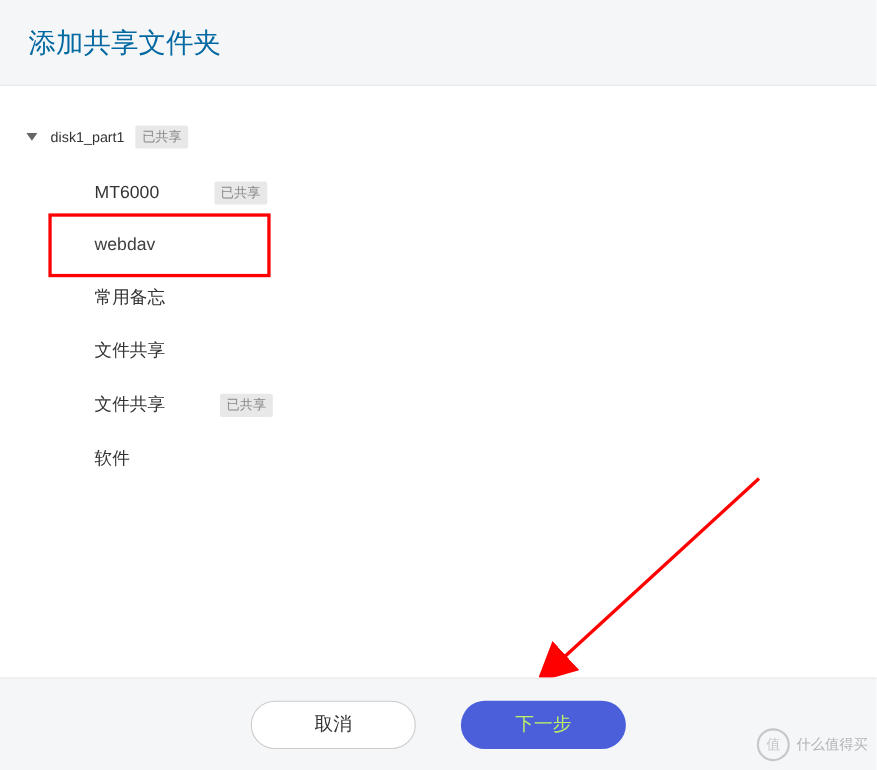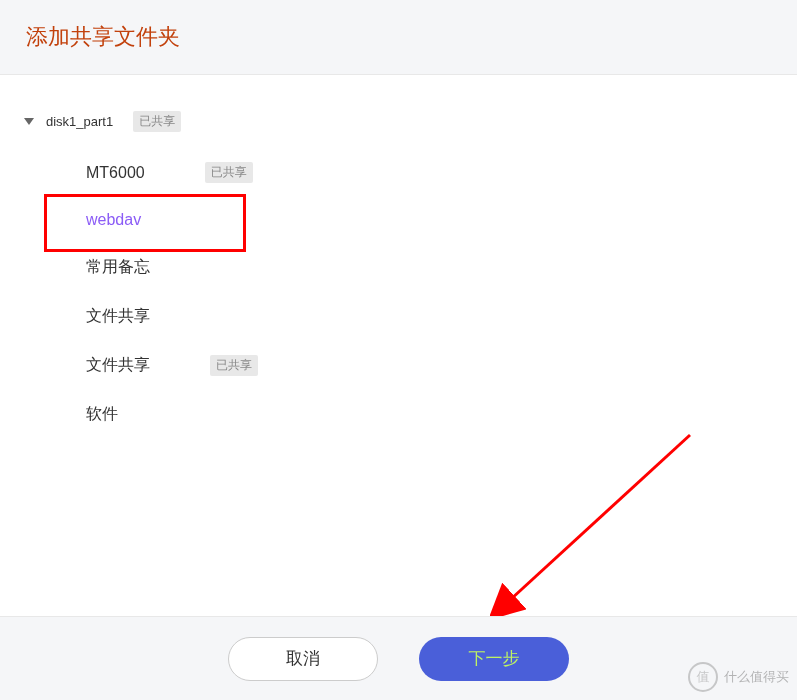--- a/index.html
+++ b/index.html
@@ -14,22 +14,22 @@
       background: #ffffff;
       position: relative;
       overflow: hidden;
     }
     .header {
       background: #f5f6f8;
       padding: 22px 26px;
       border-bottom: 1px solid #e8e8e8;
     }
     .header-title {
-      font-size: 22px;
-      color: #c2410c;
+      font-size: 25px;
+      color: #0369a1;
       font-weight: 400;
     }
     .content {
       padding: 30px 20px 20px 20px;
       height: 538px;
       overflow-y: auto;
     }
     .tree-root {
       display: flex;
       align-items: center;
@@ -48,38 +48,38 @@
     .tree-root-label {
       font-size: 13px;
       color: #333333;
     }
     .shared-badge {
       display: inline-block;
       background: #e8e8e8;
       color: #888888;
       font-size: 12px;
       padding: 2px 6px;
-      margin-left: 20px;
+      margin-left: 10px;
       border-radius: 2px;
     }
     .tree-children {
       padding-left: 52px;
       padding-top: 10px;
     }
     .tree-item {
       padding: 14px 10px 14px 14px;
       font-size: 16px;
       color: #333333;
       cursor: pointer;
       display: flex;
       align-items: center;
       gap: 40px;
     }
     .tree-item.selected {
-      color: #8b5cf6;
+      color: #404040;
     }
     .highlight-box {
       position: absolute;
       border: 3px solid #ff0000;
       left: 44px;
       top: 194px;
       width: 202px;
       height: 58px;
       pointer-events: none;
     }

